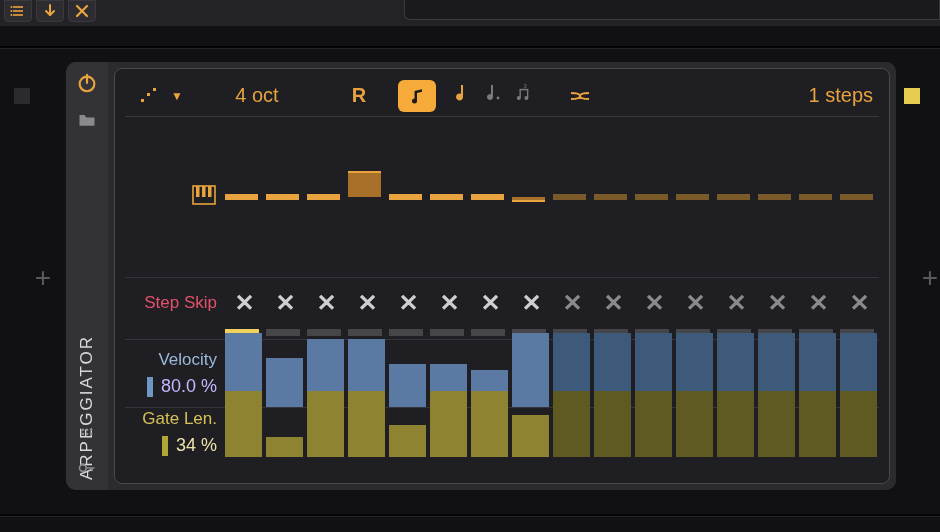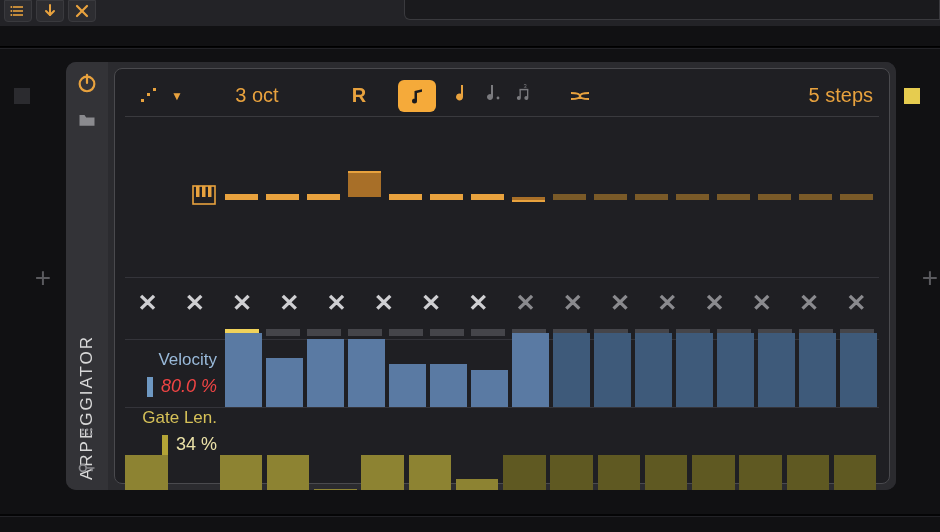--- a/index.html
+++ b/index.html
@@ -280,29 +280,29 @@
 
   
   .indicator-steps { align-items: center; height: 10px; }
   .ind-bar { height: 7px; background: #45454a; width: 86%; }
   .ind-bar.current { background: #f0d25a; }
 
   
   .lane-velocity { height: 68px; }
   .lane-velocity .lane-label .title { color: var(--accent-blue); color:#8fb4d8;}
   .lane-velocity .lane-label .title { color: #99b9d9; }
-  .lane-velocity .lane-label .value { color: #ef4444; font-style: italic; }
+  .lane-velocity .lane-label .value { color: #c4b5fd; }
   .vel-bar {
     background: var(--accent-blue);
     width: 94%;
   }
   .vel-bar.inactive { background: var(--accent-blue-dark); }
 
   
-  .lane-gate { height: 50px; flex-direction: column; }
+  .lane-gate { height: 50px; }
   .lane-gate .lane-label .title { color: #d6c158; }
   .lane-gate .lane-label .value { color: #eae1a8; }
   .gate-bar { background: #8d8332; width: 94%; }
   .gate-bar.inactive { background: #5f5922; }
 
   
   .bottom-rule {
     position: absolute;
     left: 0;
     top: 514px;
@@ -407,21 +407,21 @@
             <svg viewBox="0 0 18 18">
                 <g fill="#e8a23e">
                   <rect x="1" y="12" width="3" height="3"></rect>
                   <rect x="7" y="6" width="3" height="3"></rect>
                   <rect x="13" y="1" width="3" height="3"></rect>
                 </g>
               </svg>
           </div>
           <div class="hdr-item hdr-chevron">▼</div>
           <div class="hdr-item hdr-oct">
-            <span>3 oct</span>
+            <span>4 oct</span>
           </div>
           <div class="hdr-item hdr-retrig">
             <span>R</span>
           </div>
           <div class="hdr-item hdr-mode">
             <div class="hdr-mode-btn">
               <svg viewBox="0 0 24 24">
                   <path d="M9 18 V6 l9 -2 v3 l-6 1.3 V18 a3 3 0 1 1 -3 -3" fill="#1a1a1d"></path>
                 </svg>
             </div>
@@ -448,21 +448,21 @@
                   <text x="12" y="6" font-size="7" fill="#7a7a7e" text-anchor="middle">3</text>
                 </svg>
             </span>
           </div>
           <div class="hdr-item hdr-shuffle">
             <svg viewBox="0 0 24 24">
                 <path d="M3 9 q9 0 9 3 t9 3 M3 15 q9 0 9 -3 t9 -3" stroke="#e8a23e" fill="none" stroke-width="2"></path>
               </svg>
           </div>
           <div class="hdr-item hdr-steps">
-            <span>5 steps</span>
+            <span>1 steps</span>
           </div>
         </div>
 
         <div class="lanes">
 
           <div class="lane lane-pitch">
             <div class="lane-label">
               <span>
                 <svg viewBox="0 0 26 26">
                     <g>
@@ -520,20 +520,23 @@
                 <div class="pitch-step">
                   <div class="pitch-bar" style="background: rgb(122, 90, 40);"></div>
                 </div>
                 <div class="pitch-step">
                   <div class="pitch-bar" style="background: rgb(122, 90, 40);"></div>
                 </div>
               </div>
           </div>
 
           <div class="lane lane-skip">
+            <div class="lane-label">
+              <span class="title">Step Skip</span>
+            </div>
             <div class="lane-steps skip-steps" id="skip-steps">
                 <div class="skip-x active">✕</div>
                 <div class="skip-x active">✕</div>
                 <div class="skip-x active">✕</div>
                 <div class="skip-x active">✕</div>
                 <div class="skip-x active">✕</div>
                 <div class="skip-x active">✕</div>
                 <div class="skip-x active">✕</div>
                 <div class="skip-x active">✕</div>
                 <div class="skip-x">✕</div>

